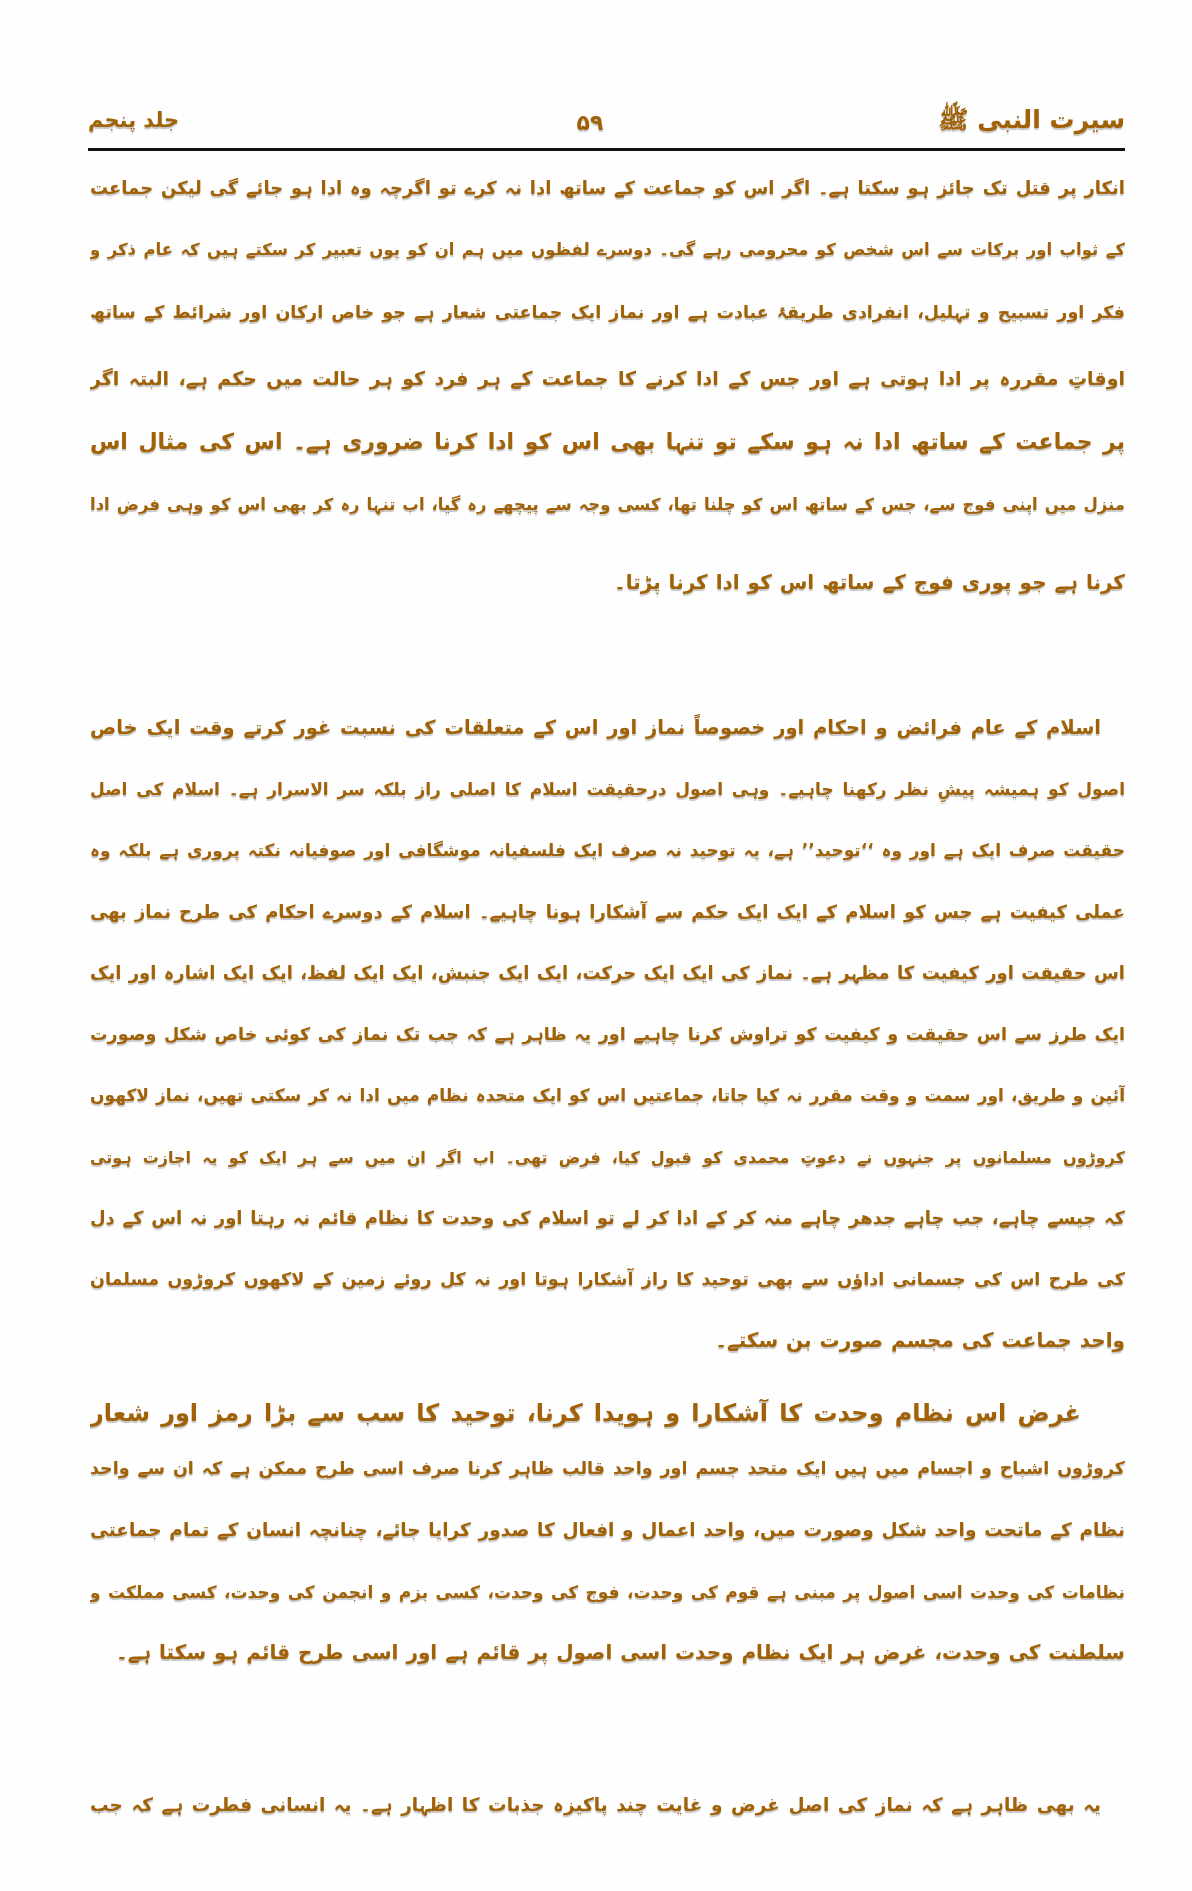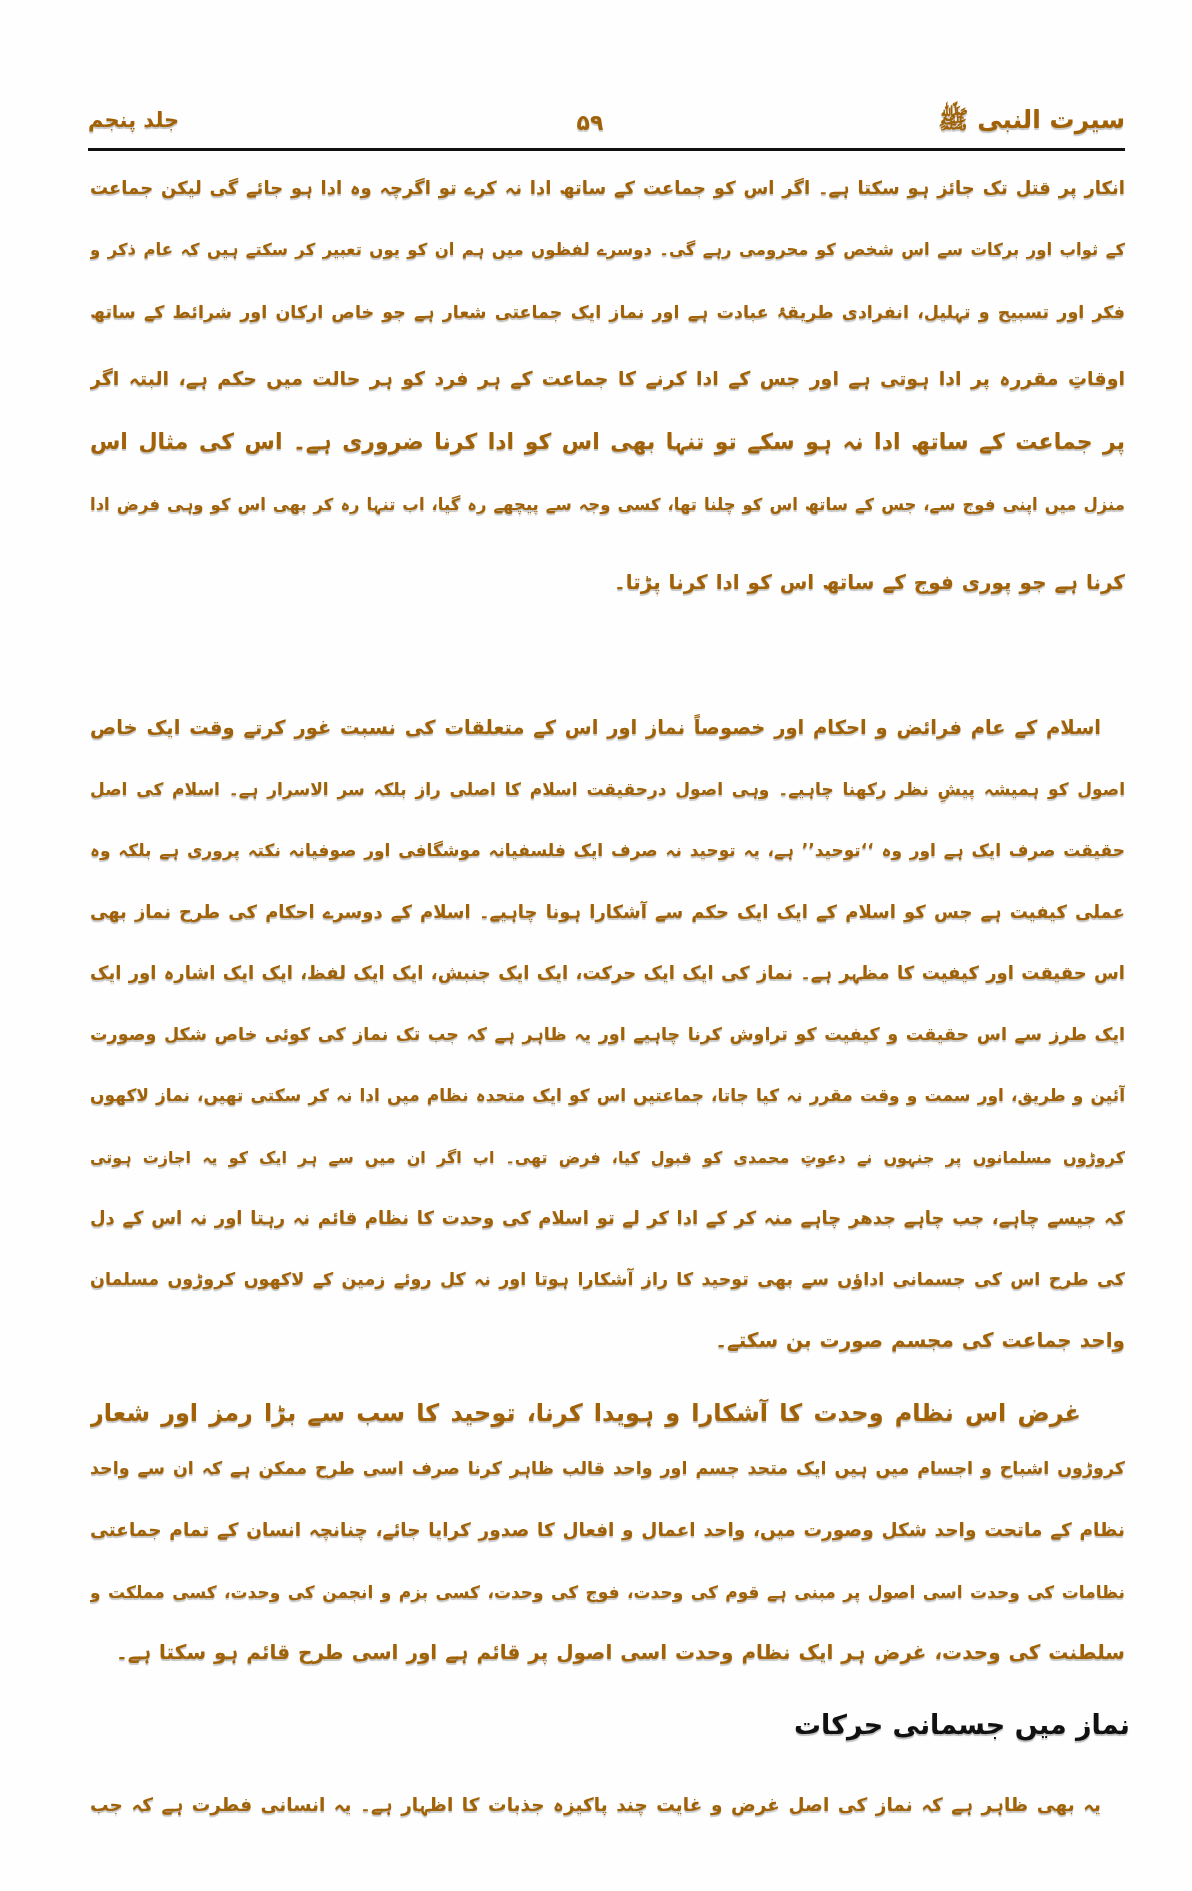--- a/index.html
+++ b/index.html
@@ -73,19 +73,18 @@
   </div>
 
   <div>
     <div class="line indent-m" style="top: 1382px; font-size: 24px;">غرض اس نظام وحدت کا آشکارا و ہویدا کرنا، توحید کا سب سے بڑا رمز اور شعار تھا اور کروڑوں دلوں کو جو</div>
     <div class="line" style="top: 1437px; font-size: 17.5px;">کروڑوں اشباح و اجسام میں ہیں ایک متحد جسم اور واحد قالب ظاہر کرنا صرف اسی طرح ممکن ہے کہ ان سے واحد</div>
     <div class="line" style="top: 1499px; font-size: 18.5px;">نظام کے ماتحت واحد شکل وصورت میں، واحد اعمال و افعال کا صدور کرایا جائے، چنانچہ انسان کے تمام جماعتی</div>
     <div class="line" style="top: 1561px; font-size: 17px;">نظامات کی وحدت اسی اصول پر مبنی ہے قوم کی وحدت، فوج کی وحدت، کسی بزم و انجمن کی وحدت، کسی مملکت و</div>
     <div class="line last" style="top:1621px">سلطنت کی وحدت، غرض ہر ایک نظام وحدت اسی اصول پر قائم ہے اور اسی طرح قائم ہو سکتا ہے۔</div>
   </div>
 
-  <div class="heading" style="top:1694px">نماز میں جسمانی حرکات</div>
 
   <div>
     <div class="line indent-s" style="top: 1774px; font-size: 18.5px;">یہ بھی ظاہر ہے کہ نماز کی اصل غرض و غایت چند پاکیزہ جذبات کا اظہار ہے۔ یہ انسانی فطرت ہے کہ جب</div>
   </div>
 
 </div>
 
 </body></html>

